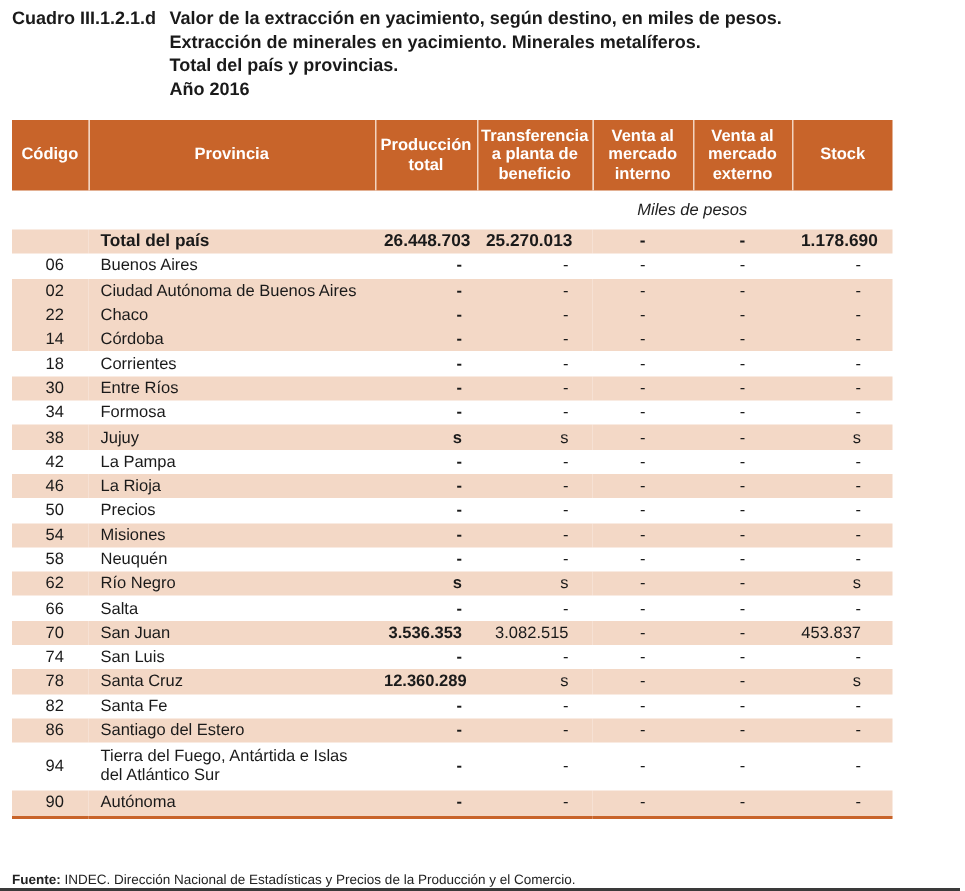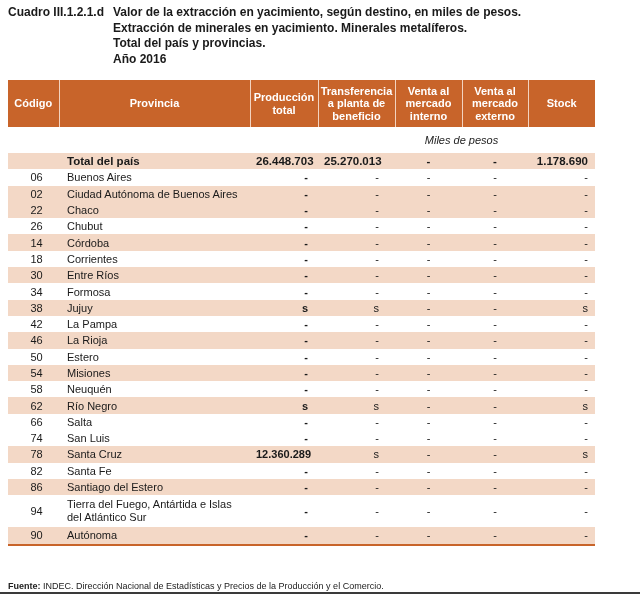--- a/index.html
+++ b/index.html
@@ -23,21 +23,21 @@
              border-left:1px solid #f3d3bf; }
   thead th:first-child { border-left:none; }
   tr.unit-row td { height:26px; font-style:italic; font-size:11px; text-align:center; color:#222; padding:0; vertical-align:middle; }
   tbody.rows td { height:16.3px; padding:0 6px; vertical-align:middle; white-space:nowrap; line-height:12px; }
   tbody.rows tr.shade td { background:#f3d8c6; }
   tbody.rows td.code { text-align:center; padding:0 4px 0 10px; }
   tbody.rows td.prov { text-align:left; padding-left:8px; }
   tbody.rows td.prod { text-align:right; padding-right:10px; font-weight:bold; }
   tbody.rows td.dash { text-align:center; }
   tbody.rows td.trans { text-align:right; padding-right:16px;margin-left:24px; }
-  tbody.rows td.stock { text-align:right; padding-right:7px; }
+  tbody.rows td.stock { text-align:right; padding-right:21px; }
   tbody.rows tr.total td { font-weight:bold; font-size:11.5px; }
   tbody.rows tr.total td.trans { font-weight:bold; }
   tbody.rows tr.tall td { height:32px; }
   tbody.rows td.prov.wrap { white-space:normal; line-height:13px; }
   tbody.rows tr.last td { border-bottom:2px solid #c8642a; }
 
   .source { position:absolute; left:8px; top:581px; font-size:9px; color:#222; white-space:nowrap; }
   .source b { font-weight:bold; }
   .bottom-rule { position:absolute; left:0; top:592px; width:640px; height:2px; background:#3a3a3a; }
 </style>
@@ -112,29 +112,20 @@
       </tr>
       <tr class="shade">
         <td class="code">22</td>
         <td class="prov">Chaco</td>
         <td class="prod">-</td>
         <td class="trans">-</td>
         <td class="dash">-</td>
         <td class="dash">-</td>
         <td class="stock">-</td>
       </tr>
-      <tr>
-        <td class="code">26</td>
-        <td class="prov">Chubut</td>
-        <td class="prod">-</td>
-        <td class="trans">-</td>
-        <td class="dash">-</td>
-        <td class="dash">-</td>
-        <td class="stock">-</td>
-      </tr>
       <tr class="shade">
         <td class="code">14</td>
         <td class="prov">Córdoba</td>
         <td class="prod">-</td>
         <td class="trans">-</td>
         <td class="dash">-</td>
         <td class="dash">-</td>
         <td class="stock">-</td>
       </tr>
       <tr>
@@ -186,21 +177,21 @@
         <td class="code">46</td>
         <td class="prov">La Rioja</td>
         <td class="prod">-</td>
         <td class="trans">-</td>
         <td class="dash">-</td>
         <td class="dash">-</td>
         <td class="stock">-</td>
       </tr>
       <tr>
         <td class="code">50</td>
-        <td class="prov">Estero</td>
+        <td class="prov">Precios</td>
         <td class="prod">-</td>
         <td class="trans">-</td>
         <td class="dash">-</td>
         <td class="dash">-</td>
         <td class="stock">-</td>
       </tr>
       <tr class="shade">
         <td class="code">54</td>
         <td class="prov">Misiones</td>
         <td class="prod">-</td>
@@ -229,20 +220,29 @@
       </tr>
       <tr>
         <td class="code">66</td>
         <td class="prov">Salta</td>
         <td class="prod">-</td>
         <td class="trans">-</td>
         <td class="dash">-</td>
         <td class="dash">-</td>
         <td class="stock">-</td>
       </tr>
+      <tr class="shade">
+        <td class="code">70</td>
+        <td class="prov">San Juan</td>
+        <td class="prod">3.536.353</td>
+        <td class="trans">3.082.515</td>
+        <td class="dash">-</td>
+        <td class="dash">-</td>
+        <td class="stock">453.837</td>
+      </tr>
       <tr>
         <td class="code">74</td>
         <td class="prov">San Luis</td>
         <td class="prod">-</td>
         <td class="trans">-</td>
         <td class="dash">-</td>
         <td class="dash">-</td>
         <td class="stock">-</td>
       </tr>
       <tr class="shade">

